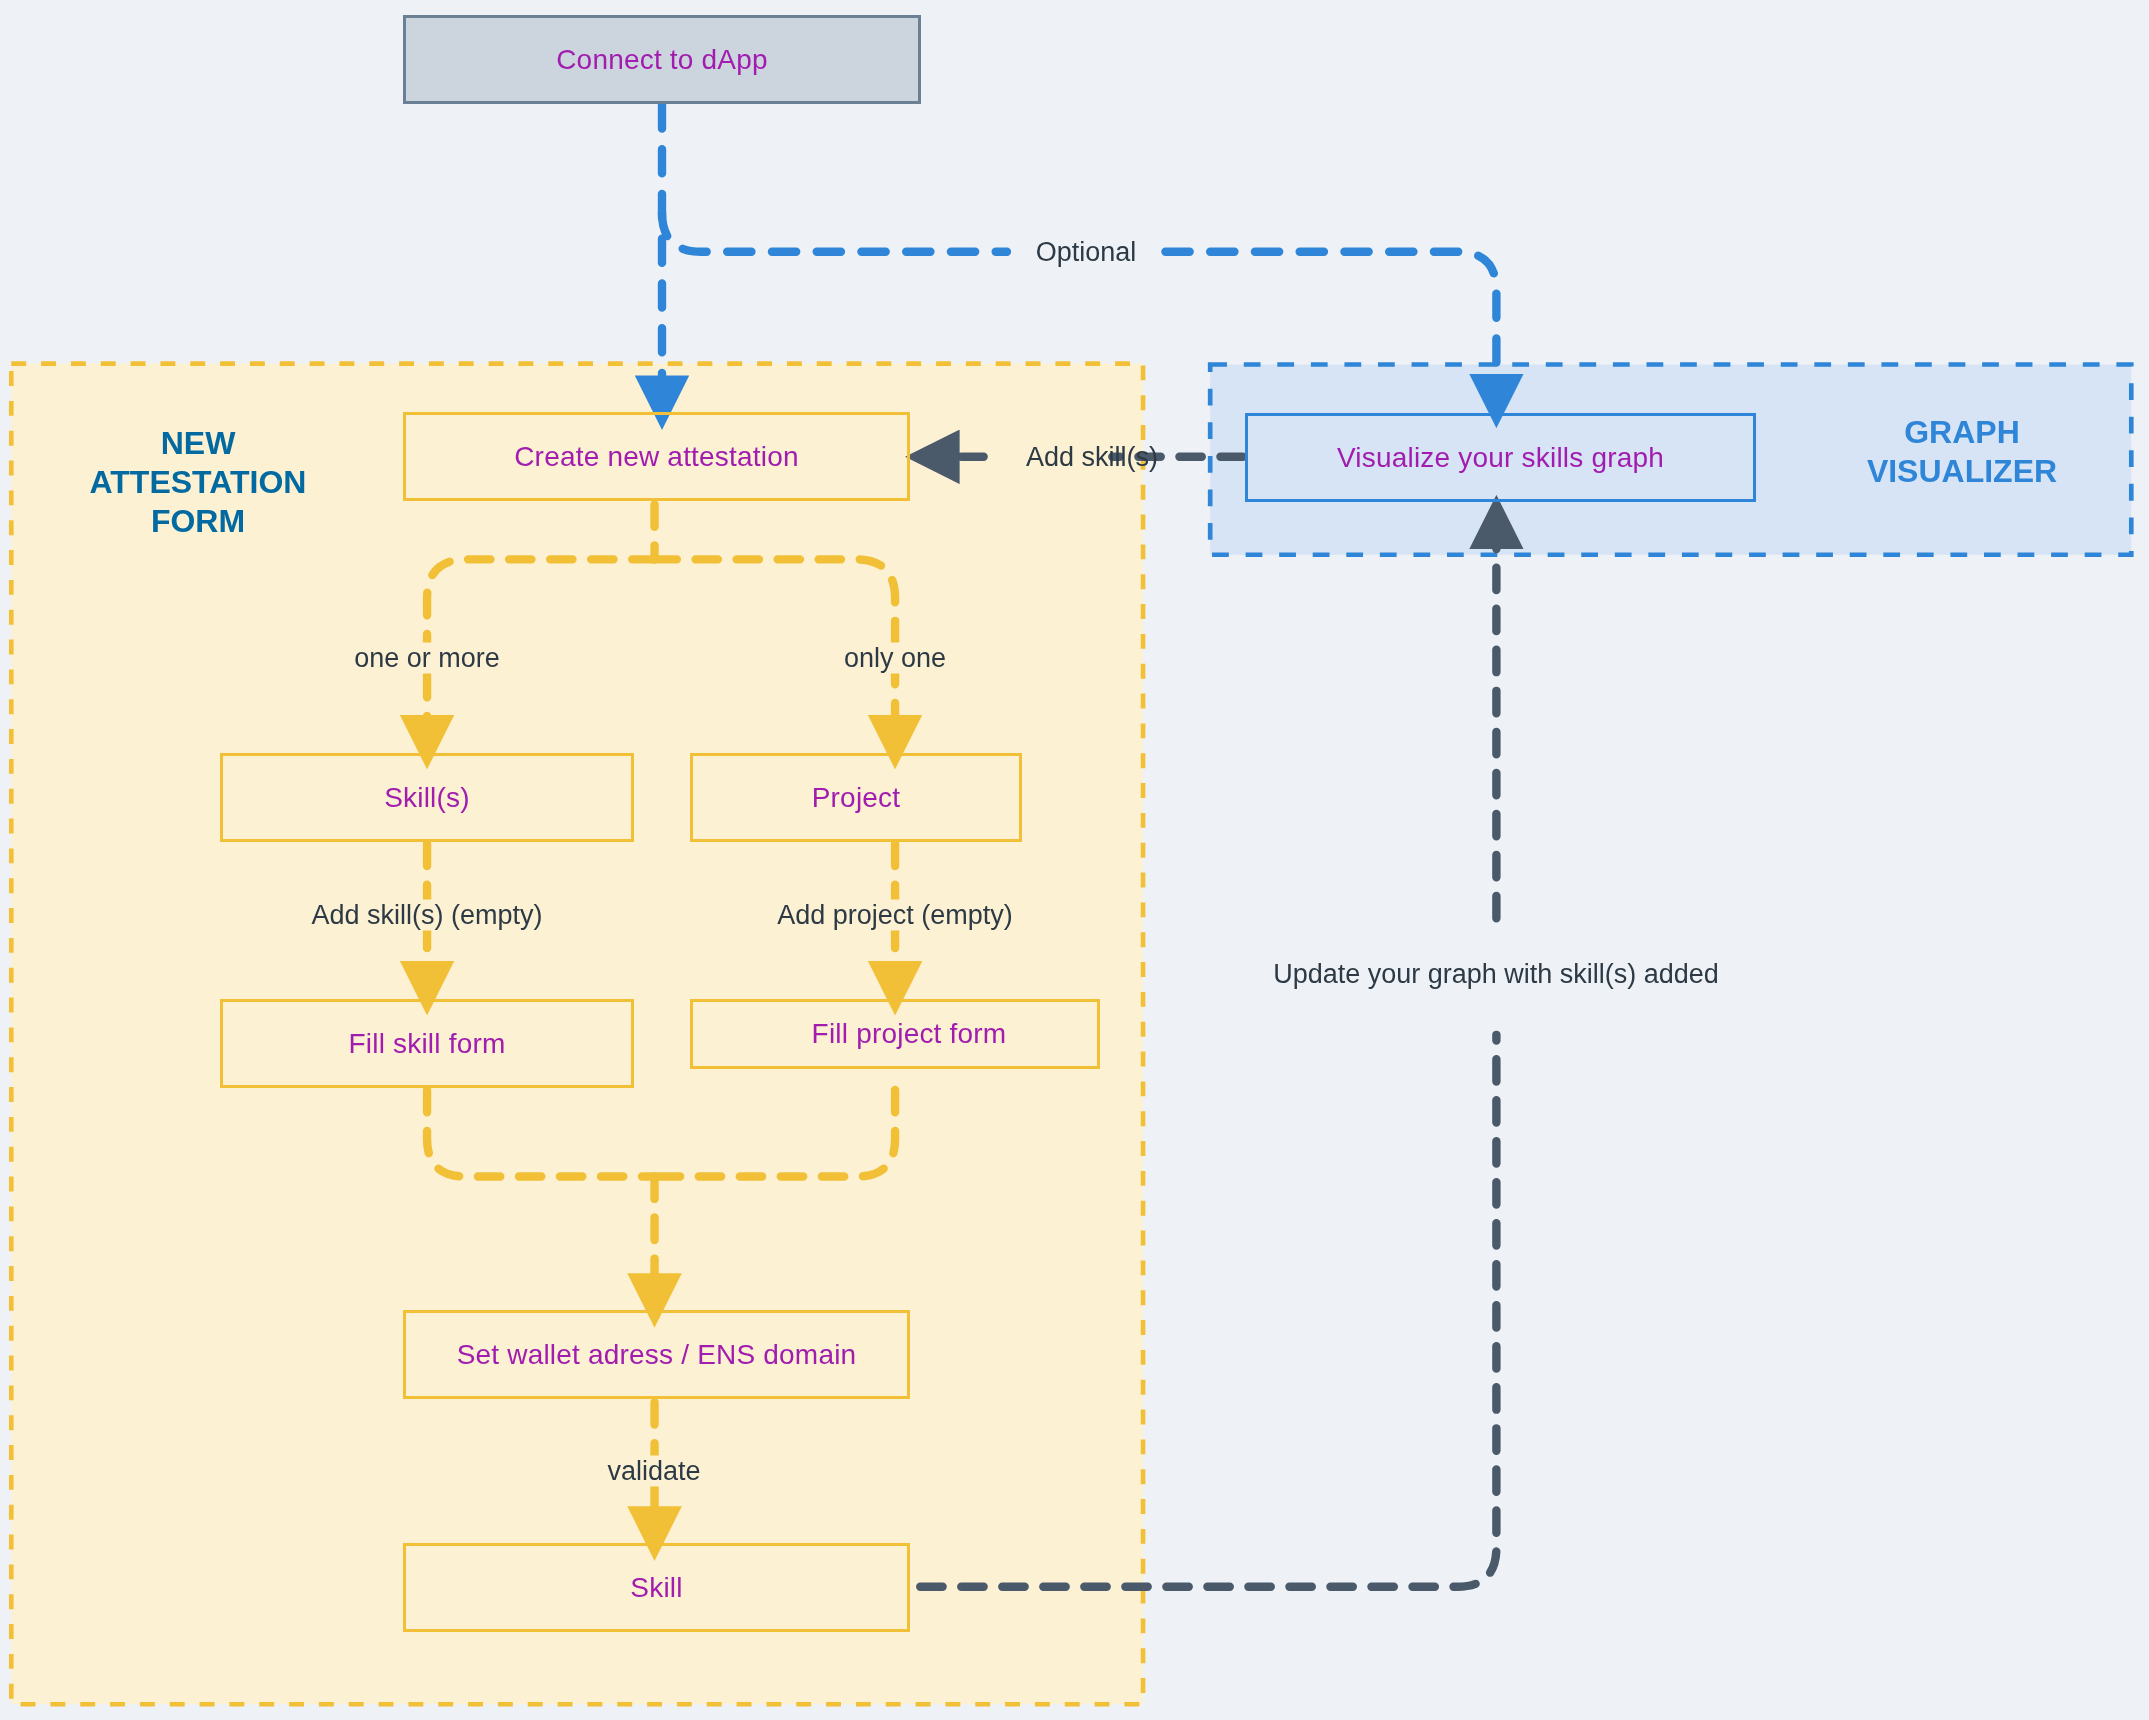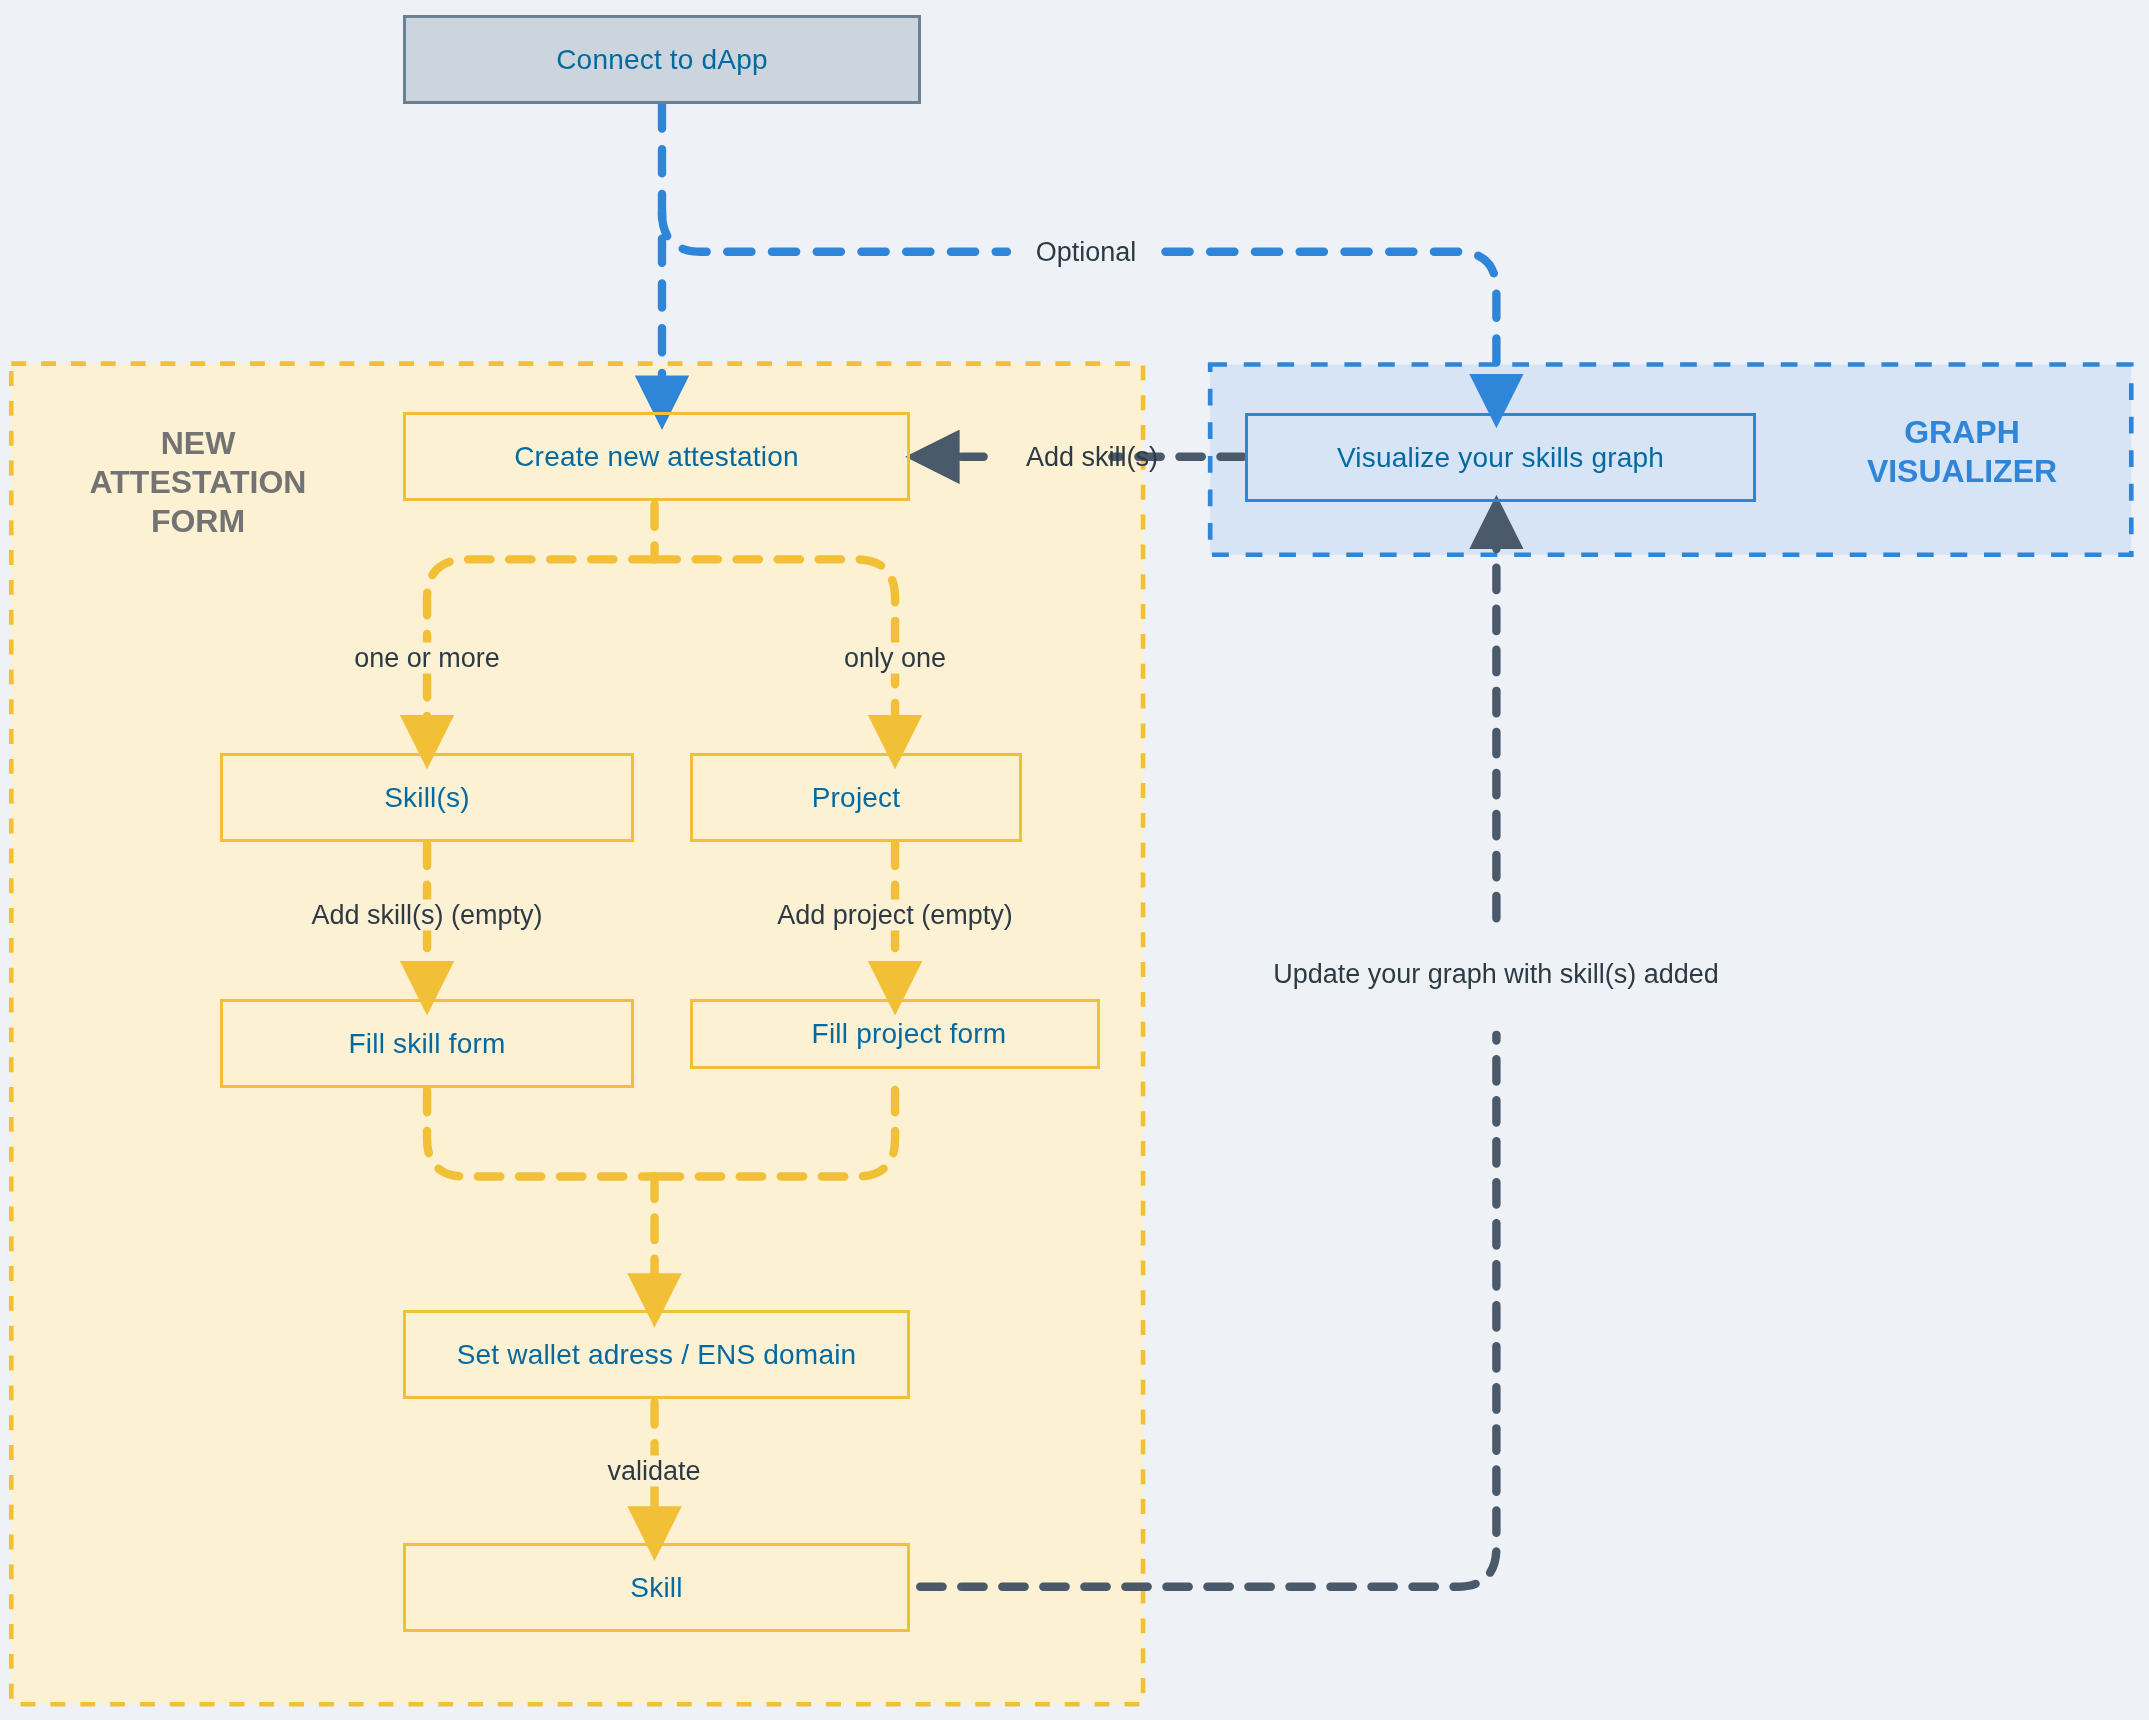--- a/index.html
+++ b/index.html
@@ -25,21 +25,21 @@
     height: 1721px;
     pointer-events: none;
   }
   .node {
     position: absolute;
     box-sizing: border-box;
     display: flex;
     align-items: center;
     justify-content: center;
     text-align: center;
-    color: #0369a1;
+    color: #a21caf;
     font-size: 28px;
     letter-spacing: 0.2px;
   }
   .node-grey {
     background: #ccd5dd;
     border: 3.7px solid #6c8095;
   }
   .node-yellow {
     background: transparent;
     border: 3.7px solid #f2c037;
@@ -48,21 +48,21 @@
     background: transparent;
     border: 3.7px solid #2f86d8;
   }
   .group-label {
     position: absolute;
     font-weight: bold;
     font-size: 32px;
     line-height: 1.22;
     text-align: center;
   }
-  .group-label-yellow { color: #737373; }
+  .group-label-yellow { color: #0369a1; }
   .group-label-blue { color: #2f86d8; }
   .edge-label {
     position: absolute;
     font-size: 27px;
     color: #2d3a45;
     white-space: nowrap;
     transform: translate(-50%, -50%);
     background: transparent;
     padding: 0 5.6px;
   }

